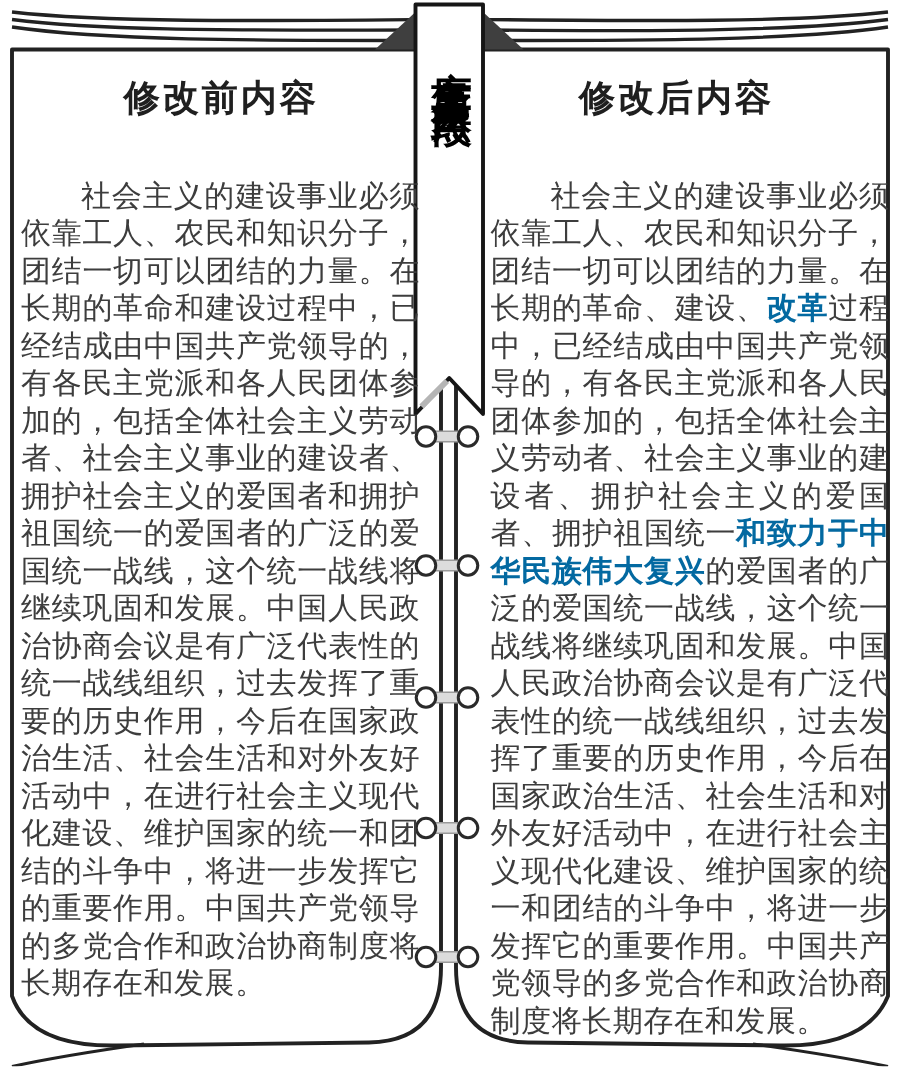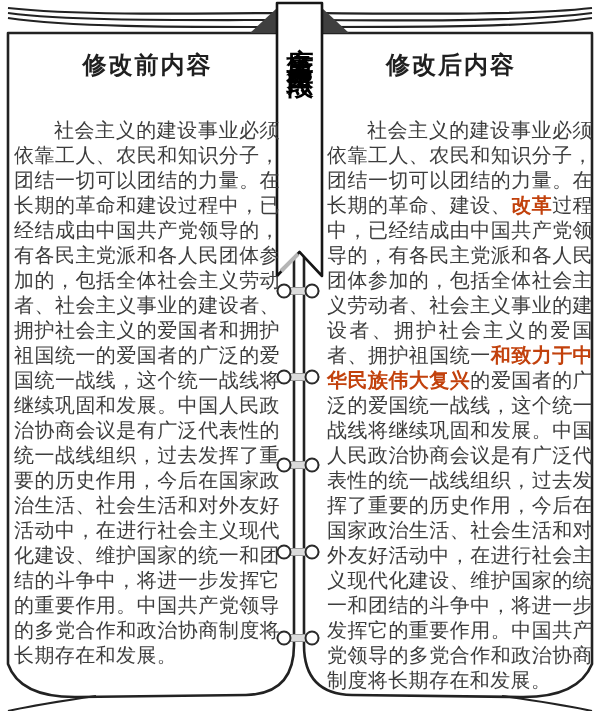--- a/index.html
+++ b/index.html
@@ -23,21 +23,21 @@
   .page-title.right{left:312px;width:278px;}
   .para{
     position:absolute;top:118px;width:266px;
     font-size:20px;line-height:25px;letter-spacing:0.4px;
     color:var(--body-text);
     text-align:justify;text-justify:inter-character;
     text-indent:2em;
   }
   .para.left{left:14px;}
   .para.right{left:327px;}
-  .para .b{font-weight:700;color:#c2410c;}
+  .para .b{font-weight:700;color:#0369a1;}
   .banner-label{
     position:absolute;left:277px;top:26px;width:46px;height:226px;
     writing-mode:vertical-rl;text-orientation:upright;
     font-size:27px;font-weight:800;letter-spacing:4px;
     line-height:46px;color:#000;
   }
 </style>
 </head>
 <body>
 

